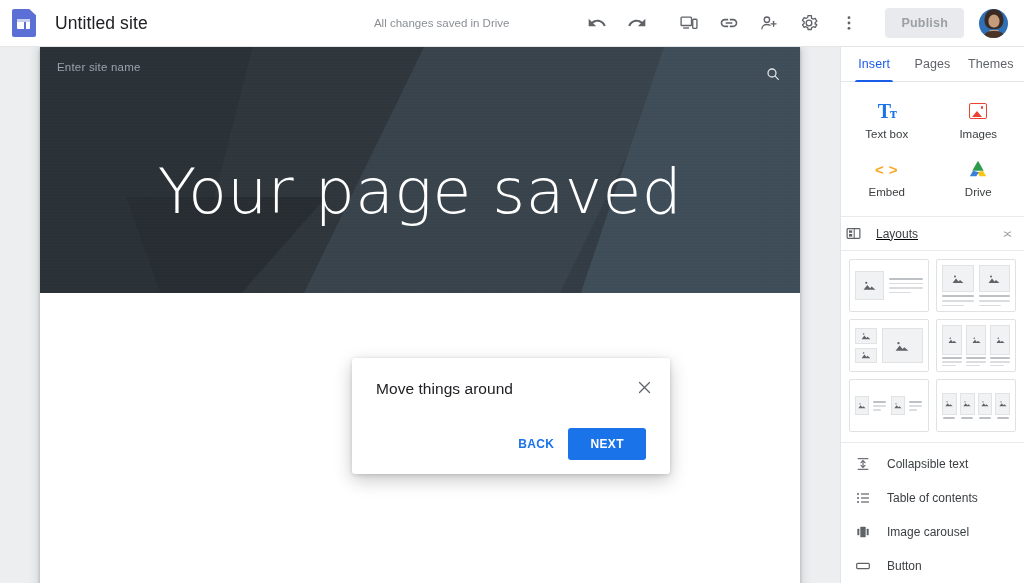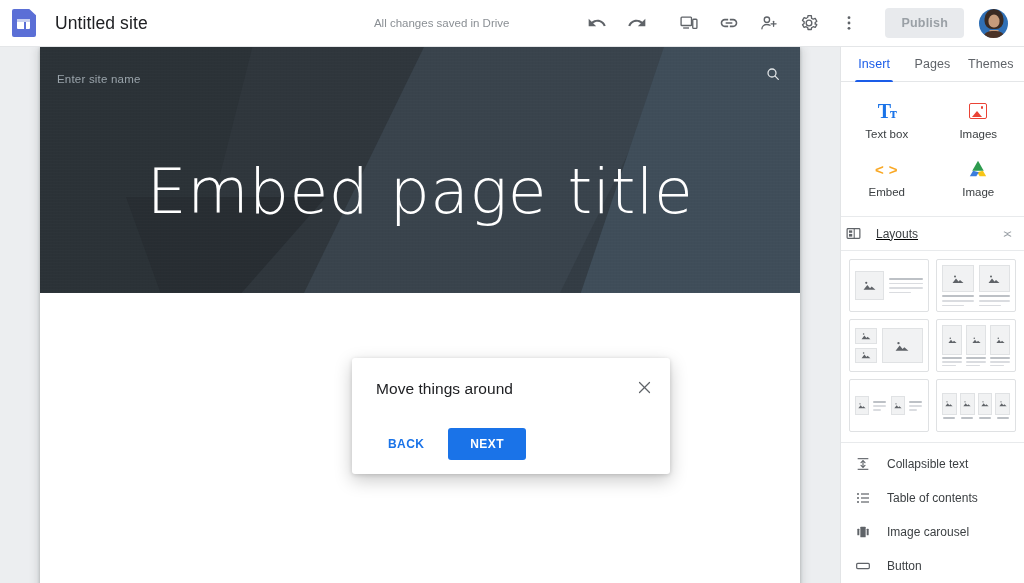--- a/index.html
+++ b/index.html
@@ -135,21 +135,21 @@
     clip-path: polygon(0 0, 100% 0, 56% 100%, 18% 100%);
   }
   .banner-texture {
     position: absolute; inset: 0;
     background-image:
       repeating-linear-gradient(0deg, rgba(255,255,255,.012) 0 1px, transparent 1px 3px),
       repeating-linear-gradient(90deg, rgba(0,0,0,.012) 0 1px, transparent 1px 3px);
     pointer-events: none;
   }
   .site-name {
-    position: absolute; left: 17px; top: 26px;
+    position: absolute; left: 17px; top: 14px;
     font-size: 11.5px; color: #9aa4ab; letter-spacing: .2px;
     z-index: 5; cursor: text;
   }
   .banner-search {
     position: absolute; right: 14px; top: 14px;
     width: 26px; height: 26px; z-index: 5;
     display: flex; align-items: center; justify-content: center; cursor: pointer;
   }
   .page-title {
     position: absolute; left: 0; right: 0; top: 113px;
@@ -178,22 +178,22 @@
   .dlg-close {
     position: absolute; right: 14px; top: 17px;
     width: 24px; height: 24px; cursor: pointer;
     display: flex; align-items: center; justify-content: center;
   }
   .dlg-body {
     margin-top: 23px;
     font-size: 11.5px; color: #5f6368; line-height: 1.45;
   }
   .dlg-actions {
-    margin-top: 30px; display: flex; align-items: center;
-    gap: 12px;
+    margin-top: 30px; display: flex; justify-content: flex-end; align-items: center;
+    gap: 2px;
   }
   .btn-text {
     background: transparent; border: none;
     color: #1a73e8; font-size: 12px; font-weight: bold;
     letter-spacing: .4px; padding: 8px 12px; border-radius: 3px;
     cursor: pointer; font-family: "Liberation Sans", sans-serif;
   }
   .btn-primary {
     background: #1a73e8; border: none; color: #ffffff;
     font-size: 12px; font-weight: bold; letter-spacing: .4px;
@@ -402,21 +402,21 @@
 
           <div class="site-name">Enter site name</div>
 
           <div class="banner-search">
             <svg width="16" height="16" viewBox="0 0 24 24">
               <circle cx="10.5" cy="10.5" r="6" fill="none" stroke="#e3e6e8" stroke-width="1.9"></circle>
               <line x1="15.2" y1="15.2" x2="20" y2="20" stroke="#e3e6e8" stroke-width="1.9" stroke-linecap="round"></line>
             </svg>
           </div>
 
-          <div class="page-title">Embed page title</div>
+          <div class="page-title">Your page saved</div>
         </div>
 
         <div class="canvas-body"></div>
       </div>
 
       <div class="dialog-wrap">
         <div class="dialog">
           <div class="dlg-title">Move things around</div>
 
           <div class="dlg-close">
@@ -467,21 +467,21 @@
         </div>
 
         <div class="insert-item">
           <div class="ins-ico">
             <svg width="20" height="18" viewBox="0 0 48 44">
               <path fill="#2d9b4e" d="M24 2L38 26H24L10 26z"></path>
               <path fill="#f7c516" d="M38 26l8 14H30l-6-10z" transform="translate(-2,0)"></path>
               <path fill="#3b7ddd" d="M10 26L2 40h16l6-10z" transform="translate(2,0)"></path>
             </svg>
           </div>
-          <div class="lbl">Image</div>
+          <div class="lbl">Drive</div>
         </div>
       </div>
 
       <div class="section-head">
         <svg width="17" height="17" viewBox="0 0 24 24">
           <rect x="3" y="5" width="18" height="14" rx="1.2" fill="none" stroke="#5f6368" stroke-width="1.7"></rect>
           <rect x="5.6" y="7.6" width="4.6" height="3.4" fill="#5f6368"></rect>
           <rect x="5.6" y="12.6" width="4.6" height="3.8" fill="#5f6368"></rect>
           <line x1="13" y1="5" x2="13" y2="19" stroke="#5f6368" stroke-width="1.5"></line>
         </svg>

